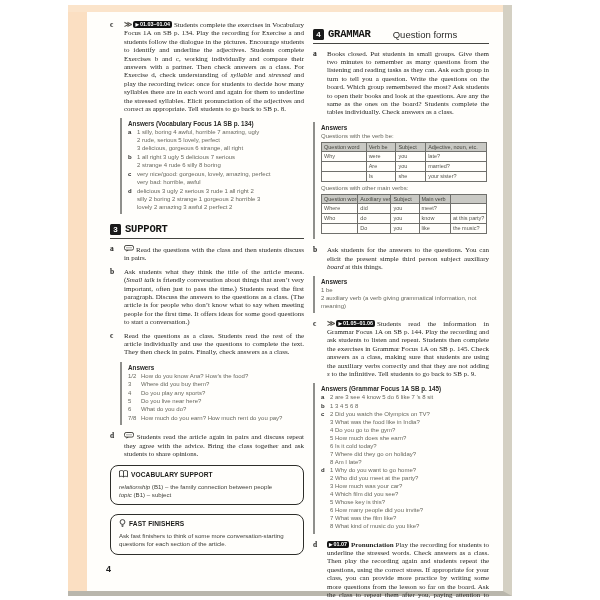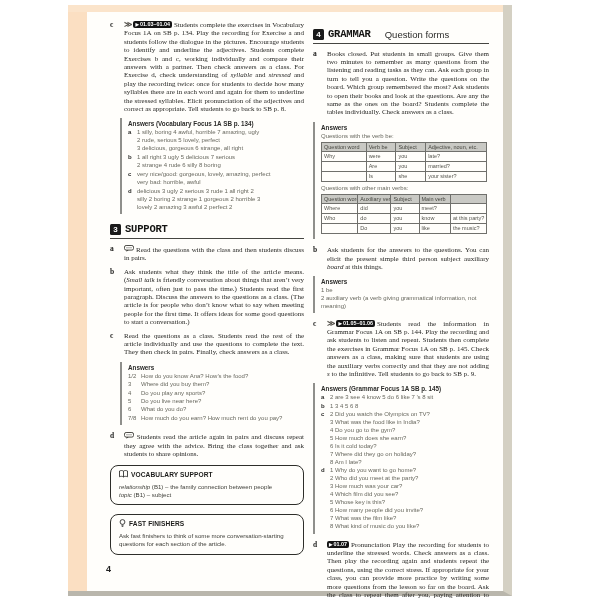--- a/index.html
+++ b/index.html
@@ -19,21 +19,21 @@
 
   .track{display:inline-block;background:#141414;color:#fff;font-family:"Liberation Sans",sans-serif;
          font-size:5.4px;font-weight:bold;line-height:7px;border-radius:2px;padding:0 2px;vertical-align:1px;margin-right:2px;white-space:nowrap;}
   .track .tri{font-size:4.6px;margin-right:1px;}
   .ff{font-weight:bold;color:#55524c;font-size:8px;margin-right:2px;letter-spacing:-1px;}
 
   .sec-head{display:flex;align-items:center;gap:4px;border-bottom:1.6px solid #454541;padding-bottom:2.5px;margin:9px 0 6px 0;}
   .sec-num{flex:none;background:#1a1a1a;color:#fff;width:11px;height:11px;border-radius:1.5px;
            display:flex;align-items:center;justify-content:center;font-size:8px;font-weight:bold;}
   .sec-title{font-size:10.5px;font-weight:bold;color:#141412;letter-spacing:-0.2px;font-family:Liberation Mono, monospace;}
-  .sec-sub{font-size:9.5px;color:#2b2b29;margin-left:10px;}
+  .sec-sub{font-size:9.5px;color:#2b2b29;margin-left:18px;}
 
   .ansbox{border-left:2px solid #8f8f8b;padding:2px 0 2px 6px;margin:3px 0 7px 10px;
           font-size:6px;line-height:7.4px;color:#68685f;}
   .ansbox.rcol{margin-left:0;}
   .ans-title{font-size:6.3px;font-weight:bold;color:#2c2c2a;margin-bottom:1.5px;}
   .ans-row{display:flex;margin-bottom:1px;}
   .ans-mk{flex:none;width:9px;font-weight:bold;color:#2c2c2a;}
   .qnum{flex:none;width:13px;}
   .ansline{margin-bottom:0.5px;}
   .caption{margin:2px 0 1px 0;color:#68685f;}
@@ -44,21 +44,21 @@
   .gtable th{background:#c9c9c4;color:#45453f;}
   .gtable td{height:7px;}
 
   .roundbox{border:1.1px solid #2e2e2a;border-radius:8px;padding:4px 8px 5px 8px;margin:7px 0 9px 0;
             font-size:6.1px;line-height:8.2px;color:#3e3e38;}
   .box-title{display:flex;align-items:center;gap:3px;font-size:6.6px;font-weight:bold;color:#1c1c1a;margin-bottom:2px;letter-spacing:0.1px;}
   .icon{flex:none;display:inline-block;}
 
   .pageno{position:absolute;left:38px;bottom:17px;font-size:9px;font-weight:bold;color:#222;}
   i{}
-  .blabel{font-weight:normal;}
+  .blabel{font-weight:bold;}
 </style>
 </head>
 <body>
 
 <div class="page">
   <div class="band-left"></div>
   <div class="band-top"></div>
 
   <div class="col col-left">
 

